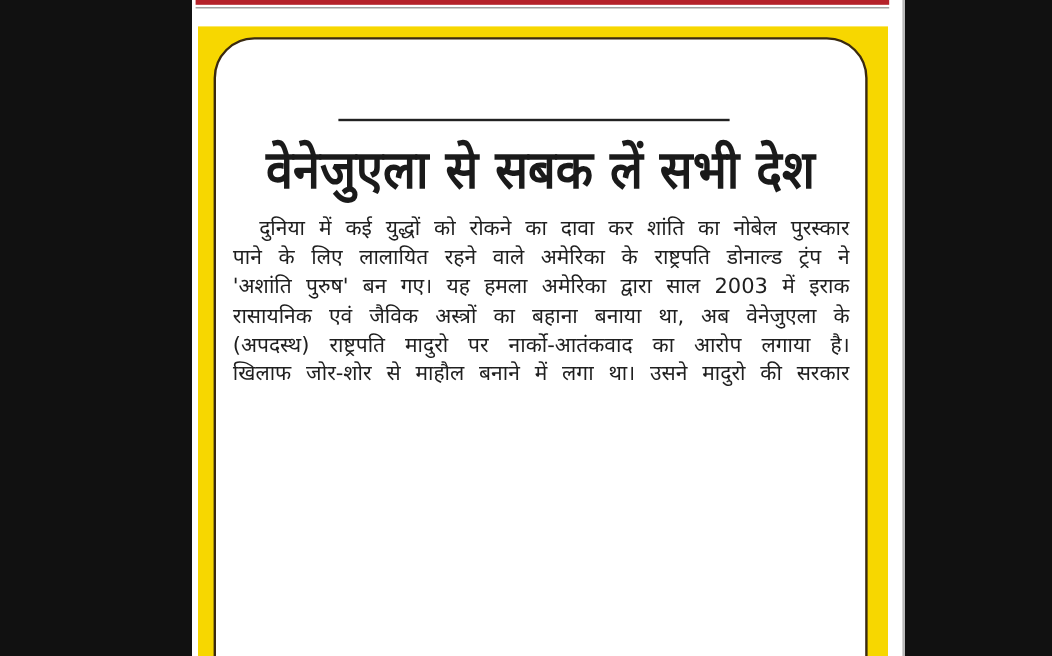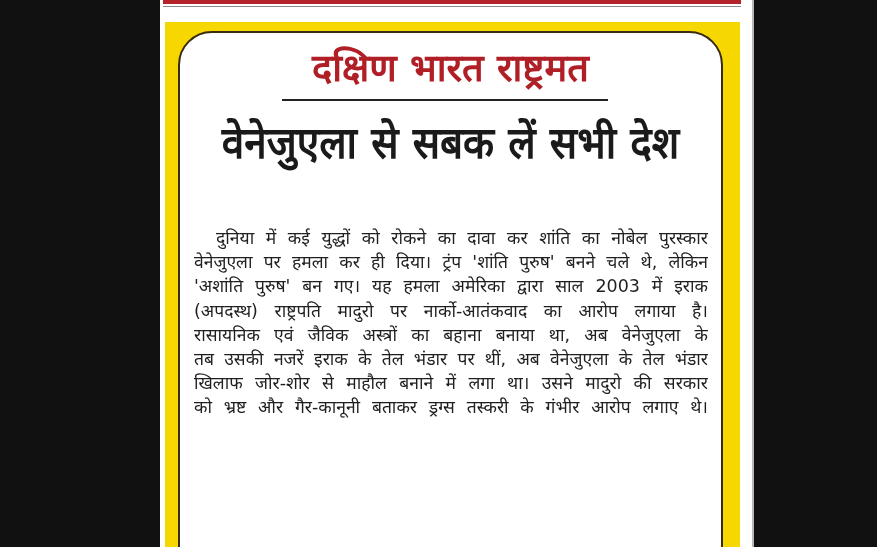--- a/index.html
+++ b/index.html
@@ -92,21 +92,20 @@
   .body-text {
     position: absolute;
     left: 14px;
     top: 146px;
     width: 514px;
     font-family: "DejaVu Sans", sans-serif;
     font-size: 17.5px;
     line-height: 24.2px;
     color: #1f1f1f;
     text-align: justify;
-    margin-top: 47px;
   }
   .body-line {
     display: block;
     white-space: nowrap;
     text-align-last: justify;
     text-align: justify;
     overflow: hidden;
   }
   .body-line.indent {
     padding-left: 22px;
@@ -114,29 +113,26 @@
 </style>
 </head>
 <body>
 
 <div class="page">
   <div class="top-band"></div>
   <div class="top-rule"></div>
 
   <div class="yellow-frame">
     <div class="panel">
-      <div class="masthead">दक्षिण भारत राष्ट्रमत</div>
       <div class="masthead-rule"></div>
       <div class="headline">वेनेजुएला से सबक लें सभी देश</div>
 
       <div class="body-text">
         <span class="body-line indent">दुनिया में कई युद्धों को रोकने का दावा कर शांति का नोबेल पुरस्कार</span>
-        <span class="body-line">वेनेजुएला पर हमला कर ही दिया। ट्रंप 'शांति पुरुष' बनने चले थे, लेकिन</span>
+        <span class="body-line">पाने के लिए लालायित रहने वाले अमेरिका के राष्ट्रपति डोनाल्ड ट्रंप ने</span>
         <span class="body-line">'अशांति पुरुष' बन गए। यह हमला अमेरिका द्वारा साल 2003 में इराक</span>
+        <span class="body-line">रासायनिक एवं जैविक अस्त्रों का बहाना बनाया था, अब वेनेजुएला के</span>
         <span class="body-line">(अपदस्थ) राष्ट्रपति मादुरो पर नार्को-आतंकवाद का आरोप लगाया है।</span>
-        <span class="body-line">रासायनिक एवं जैविक अस्त्रों का बहाना बनाया था, अब वेनेजुएला के</span>
-        <span class="body-line">तब उसकी नजरें इराक के तेल भंडार पर थीं, अब वेनेजुएला के तेल भंडार</span>
         <span class="body-line">खिलाफ जोर-शोर से माहौल बनाने में लगा था। उसने मादुरो की सरकार</span>
-        <span class="body-line">को भ्रष्ट और गैर-कानूनी बताकर ड्रग्स तस्करी के गंभीर आरोप लगाए थे।</span>
       </div>
     </div>
   </div>
 </div>
 
 </body></html>

